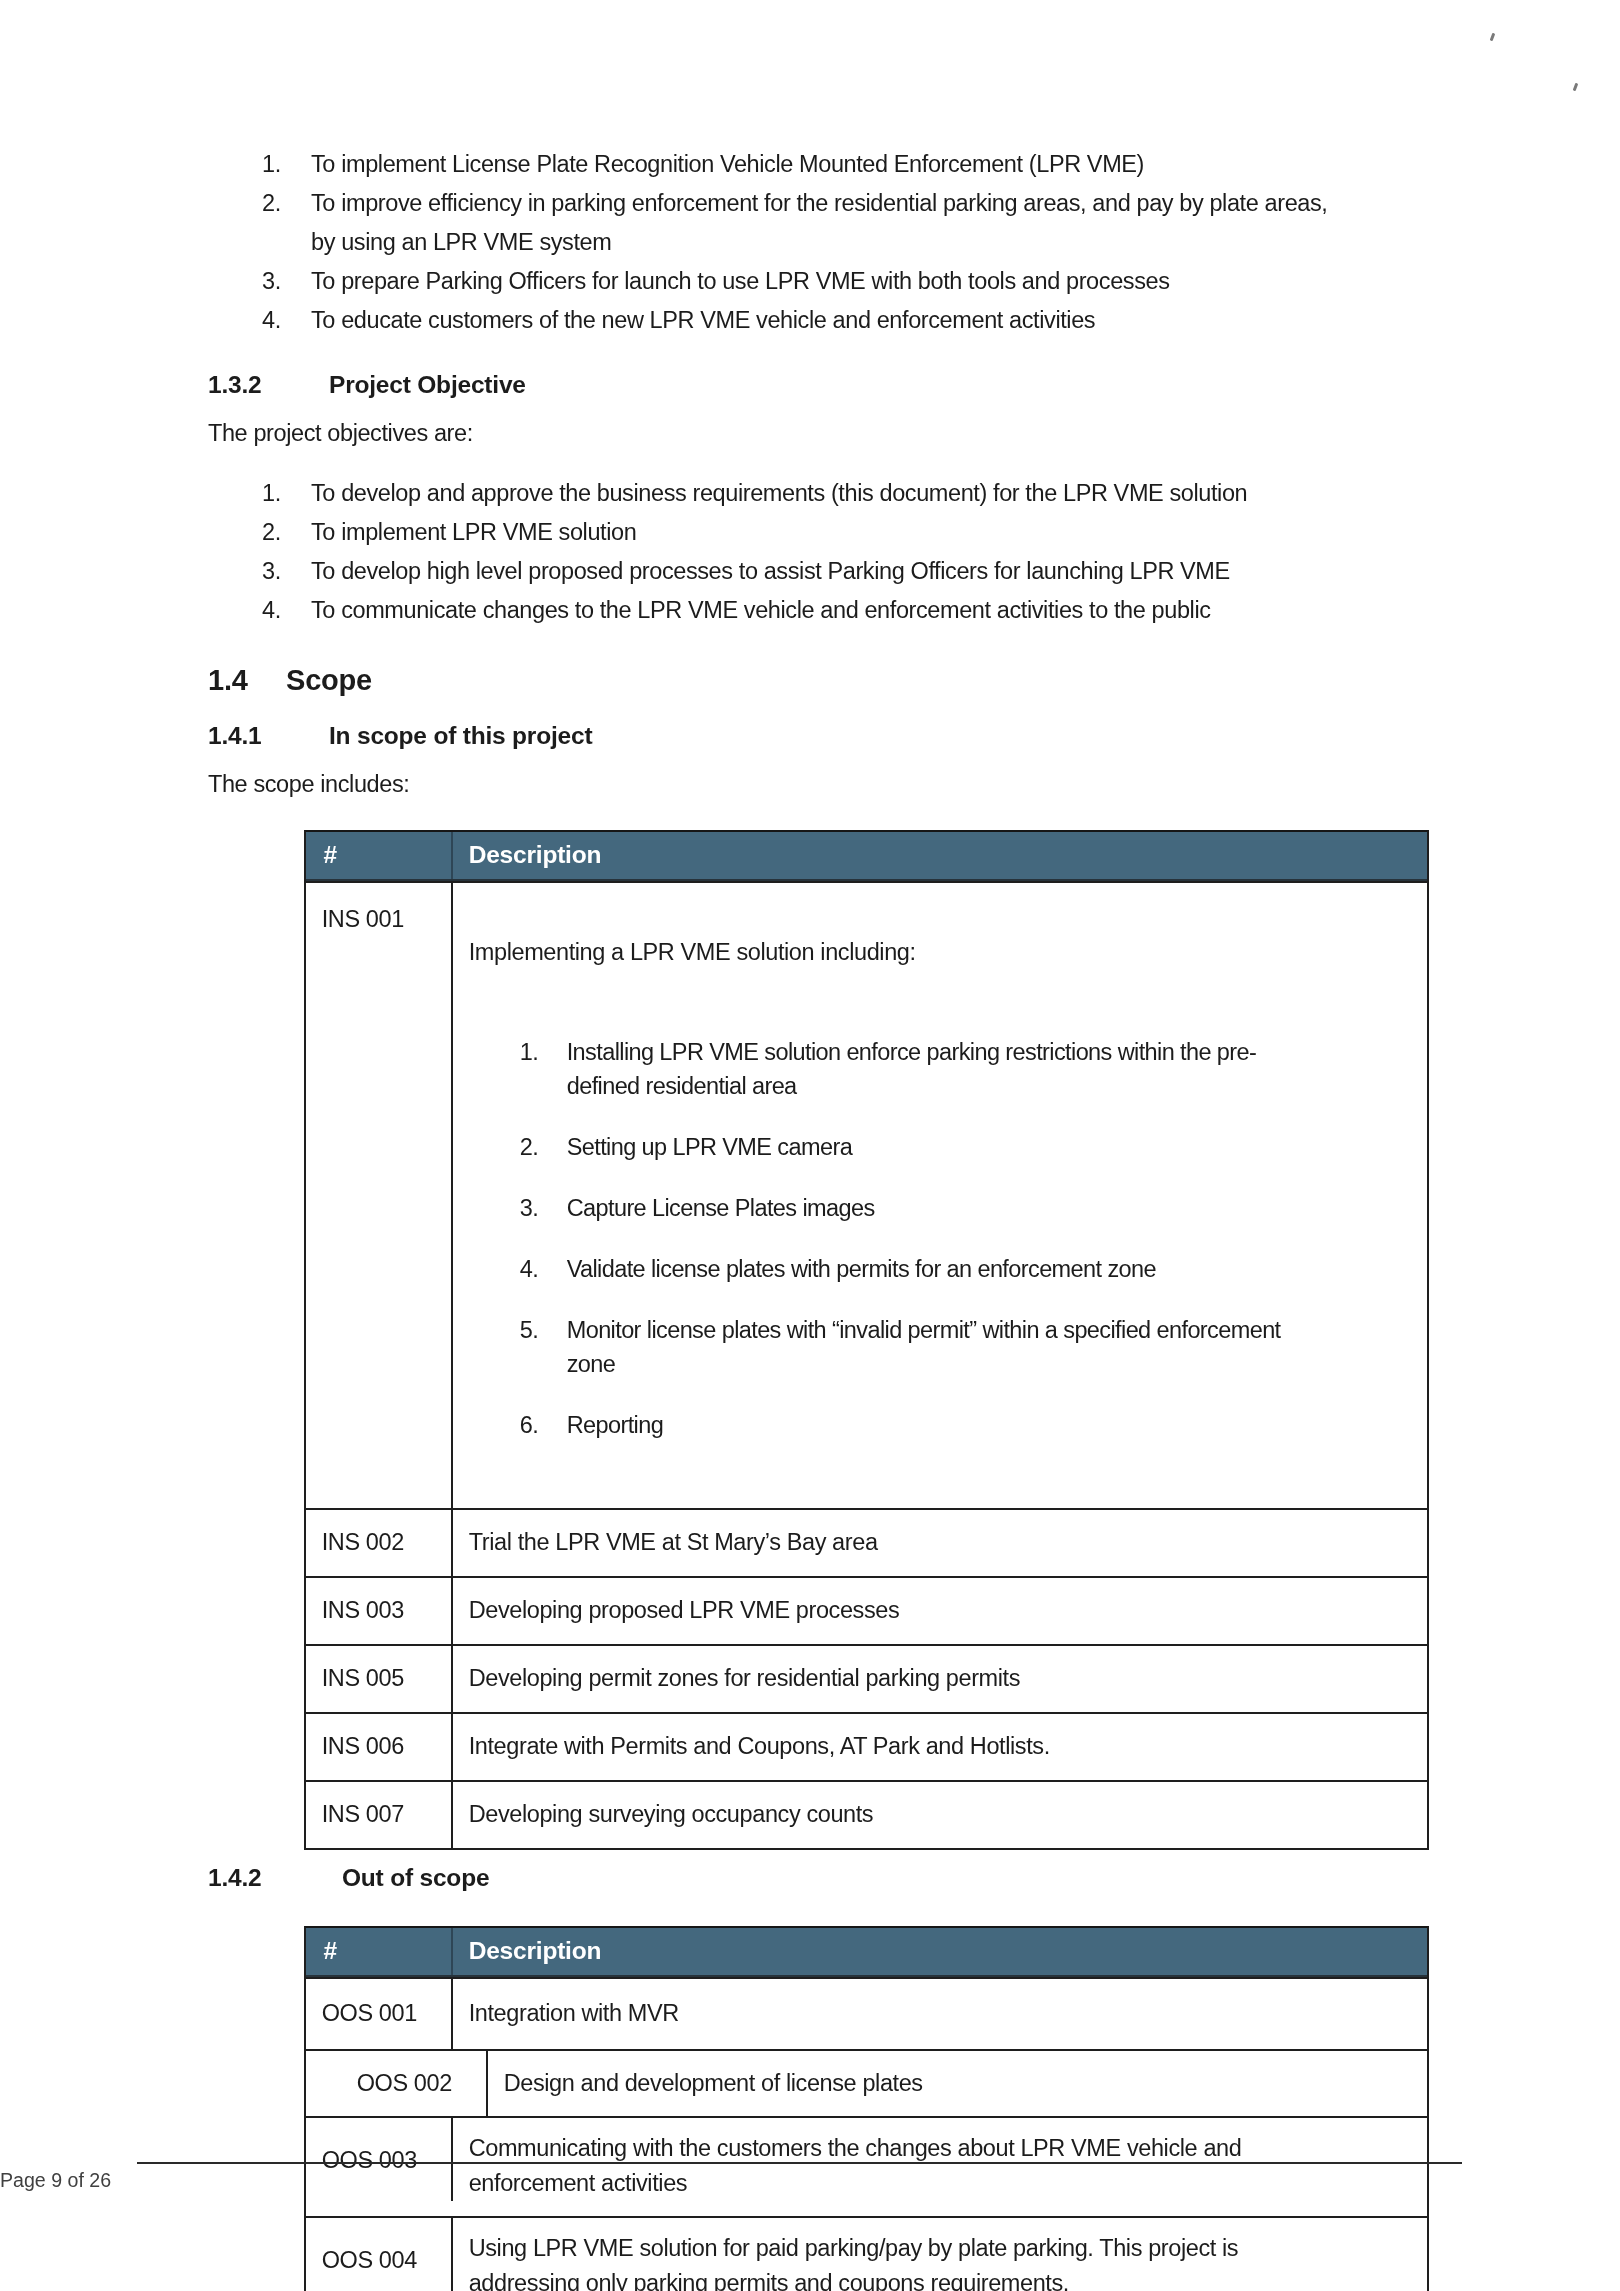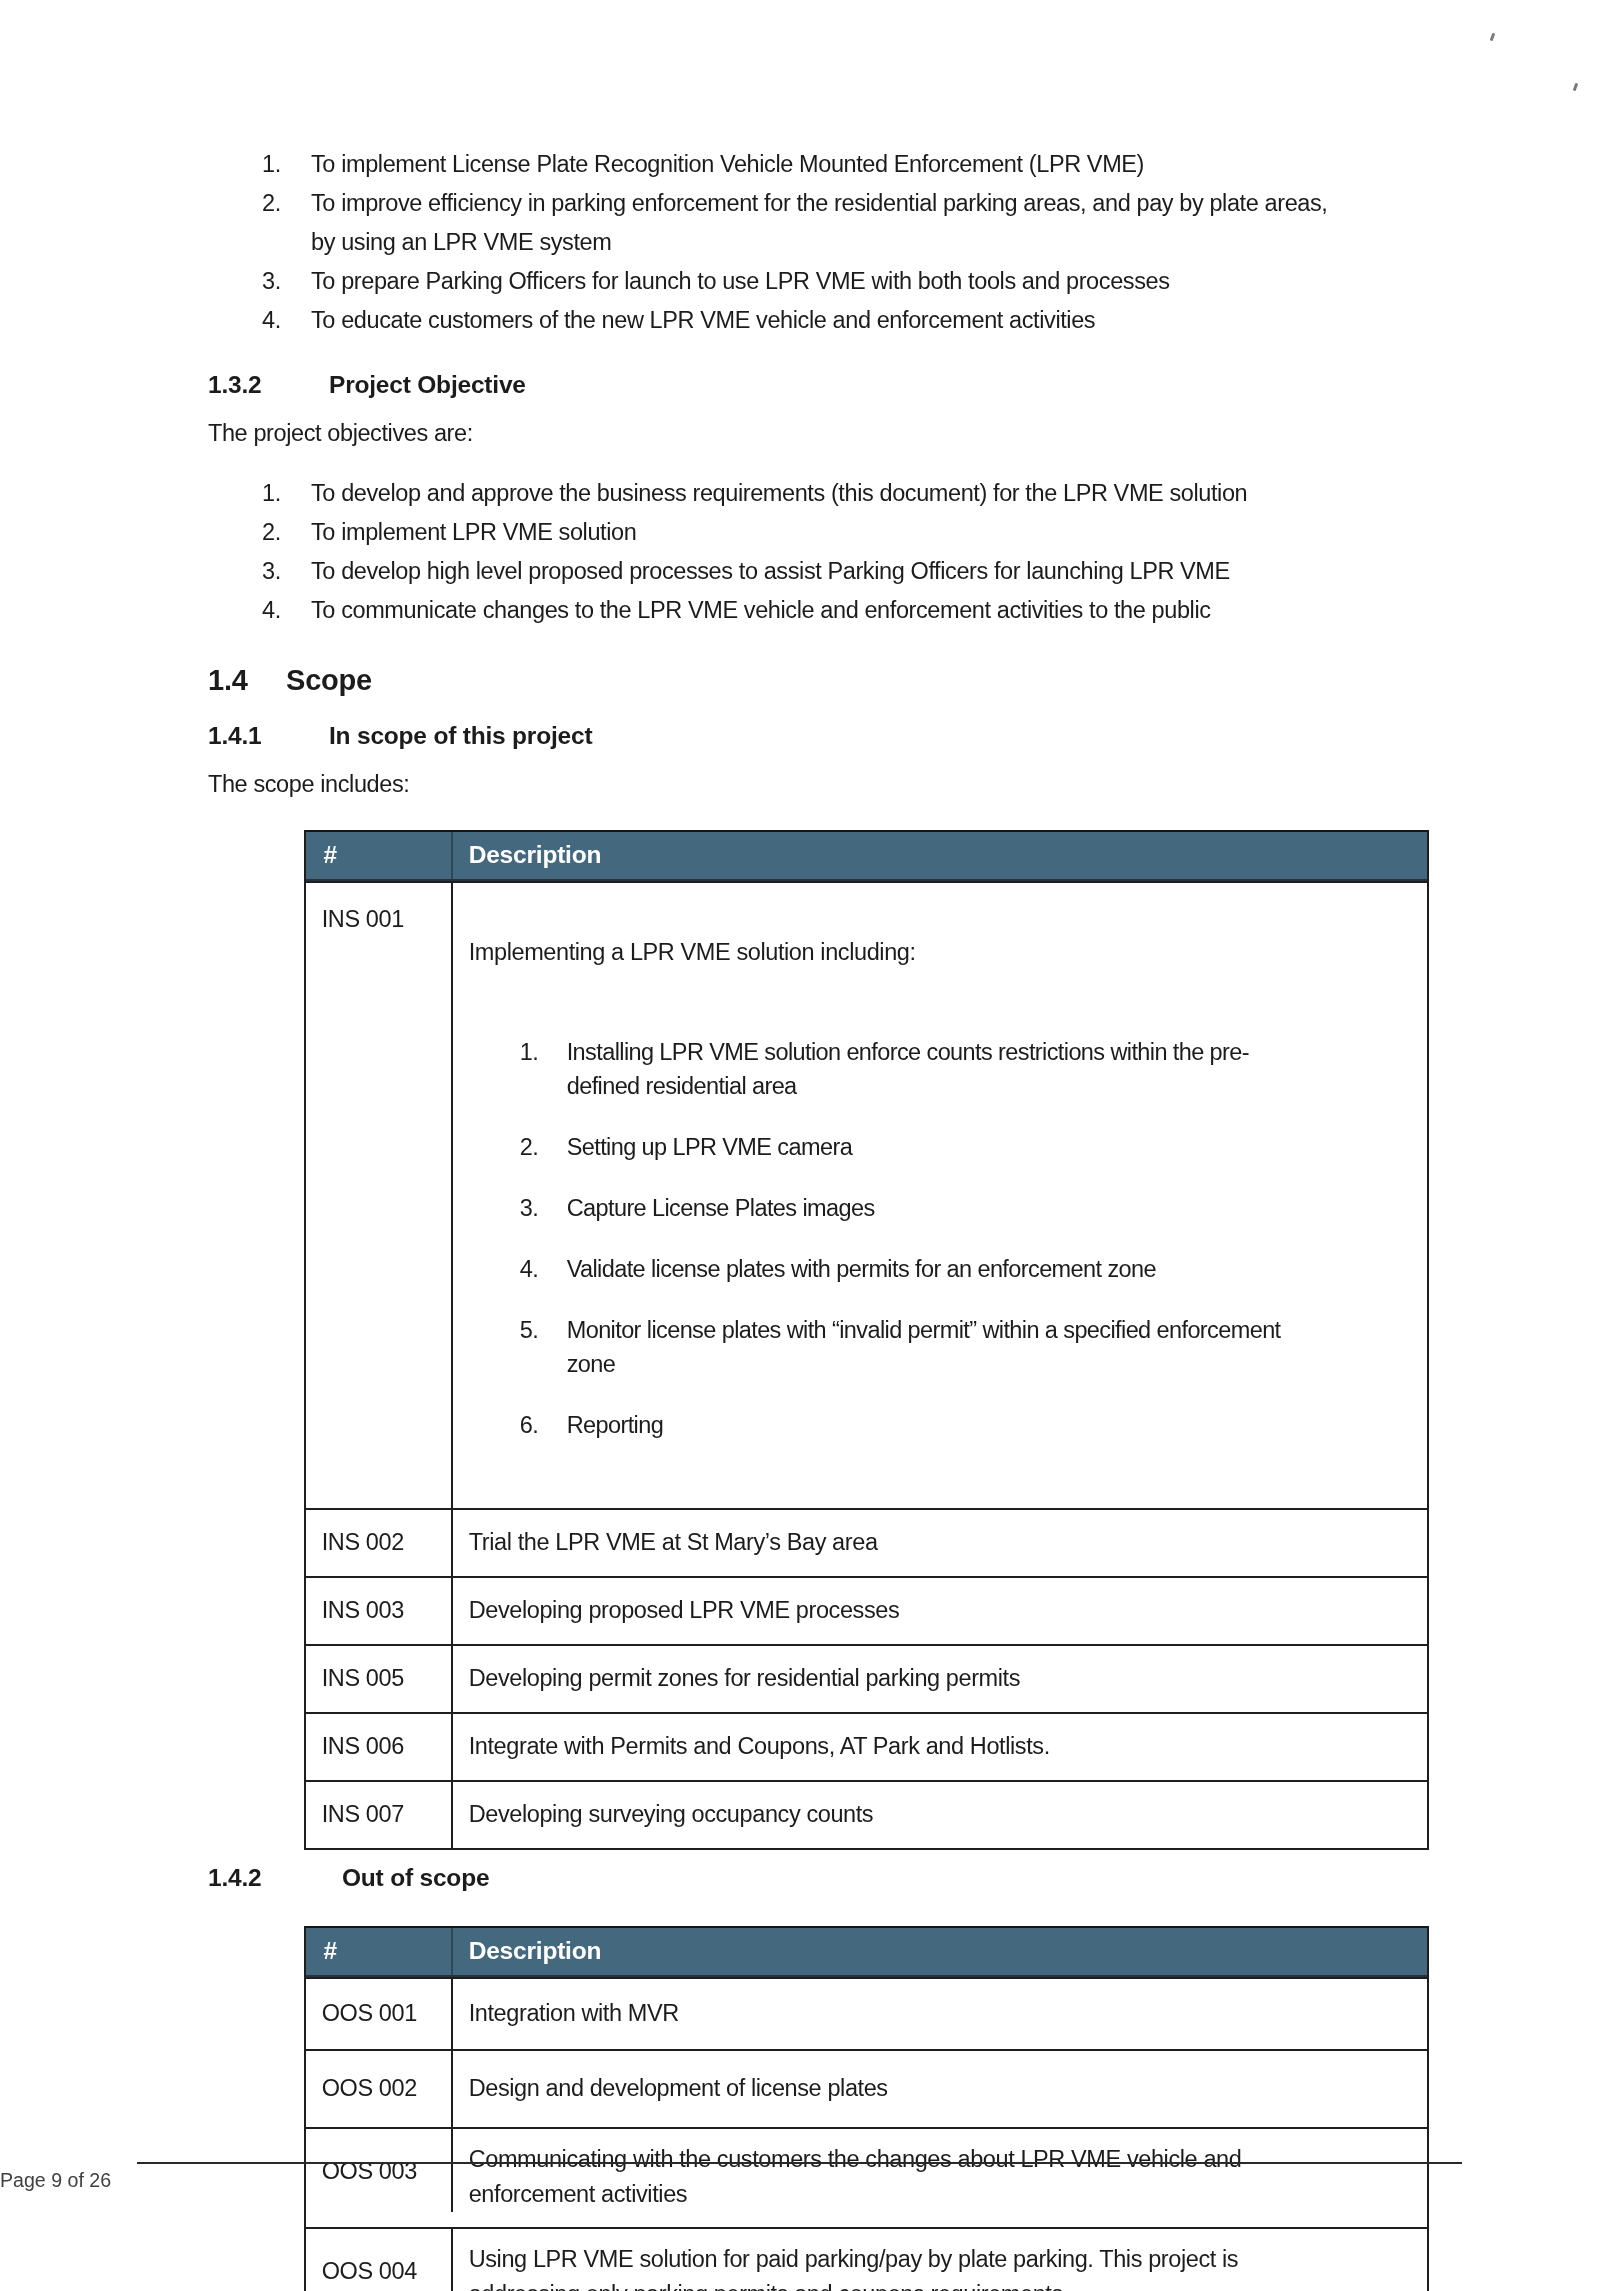--- a/index.html
+++ b/index.html
@@ -39,21 +39,21 @@
   .dtable { margin-left:96px; width:1125px; border:2px solid #1e1e1e; border-top:2px solid #161616; background:#fff; }
   .thead { display:flex; align-items:center; height:49px; background:#44687e; color:#ffffff;
            font-weight:bold; font-size:24.5px; letter-spacing:-0.2px; border-bottom:2px solid #27333b; }
   .th-id { width:145px; padding-left:17.6px; flex:none; }
   .th-desc { flex:1; padding-left:15.7px; align-self:stretch; display:flex; align-items:center; border-left:2px solid #2e4656; }
   .trow { display:flex; border-top:2px solid #1e1e1e; }
   .trow:first-of-type { border-top:none; }
   .td-id { width:145px; padding-left:15.7px; flex:none; }
   .td-desc { flex:1; padding-left:15.7px; padding-right:7.8px; border-left:2px solid #1e1e1e; white-space:pre-line; }
   .trow.single { height:68px; align-items:center; }
-  .trow.h73 { height:72px; } .trow.h68 { height:78px; } .trow.h102 { height:100px; } .trow.h103 { height:101px; }
+  .trow.h73 { height:72px; } .trow.h68 { height:67px;padding-left:35px; } .trow.h102 { height:100px; } .trow.h103 { height:101px; }
   .trow.double { align-items:flex-start; }
   .trow.double .td-id { padding-top:29px; }
   .trow.double .td-desc { padding-top:13.7px; line-height:35px; }
   .trow.big { align-items:flex-start; }
   .trow.big .td-id { padding-top:23.5px; }
   .trow.big .td-desc { padding-top:23.5px; padding-bottom:11.8px; }
   .cell-para { line-height:39px; }
   .sub { list-style:none; margin-top:8.8px; margin-left:51px; letter-spacing:-0.6px; }
   .sub > li { position:relative; padding-left:47px; line-height:34px; }
   .sub .n { position:absolute; left:0; top:0; }
@@ -112,21 +112,21 @@
     <div class="dtable mt-table1">
       <div class="thead">
         <div class="th-id">#</div>
         <div class="th-desc">Description</div>
       </div>
       <div class="trow big">
         <div class="td-id">INS 001</div>
         <div class="td-desc">
           <div class="cell-para">Implementing a LPR VME solution including:</div>
           <ol class="sub">
-            <li><span class="n">1.</span><span class="t">Installing LPR VME solution enforce counts restrictions within the pre-
+            <li><span class="n">1.</span><span class="t">Installing LPR VME solution enforce parking restrictions within the pre-
 defined residential area</span></li>
             <li><span class="n">2.</span><span class="t">Setting up LPR VME camera</span></li>
             <li><span class="n">3.</span><span class="t">Capture License Plates images</span></li>
             <li><span class="n">4.</span><span class="t">Validate license plates with permits for an enforcement zone</span></li>
             <li><span class="n">5.</span><span class="t">Monitor license plates with “invalid permit” within a specified enforcement
 zone</span></li>
             <li><span class="n">6.</span><span class="t">Reporting</span></li>
           </ol>
         </div>
       </div>

